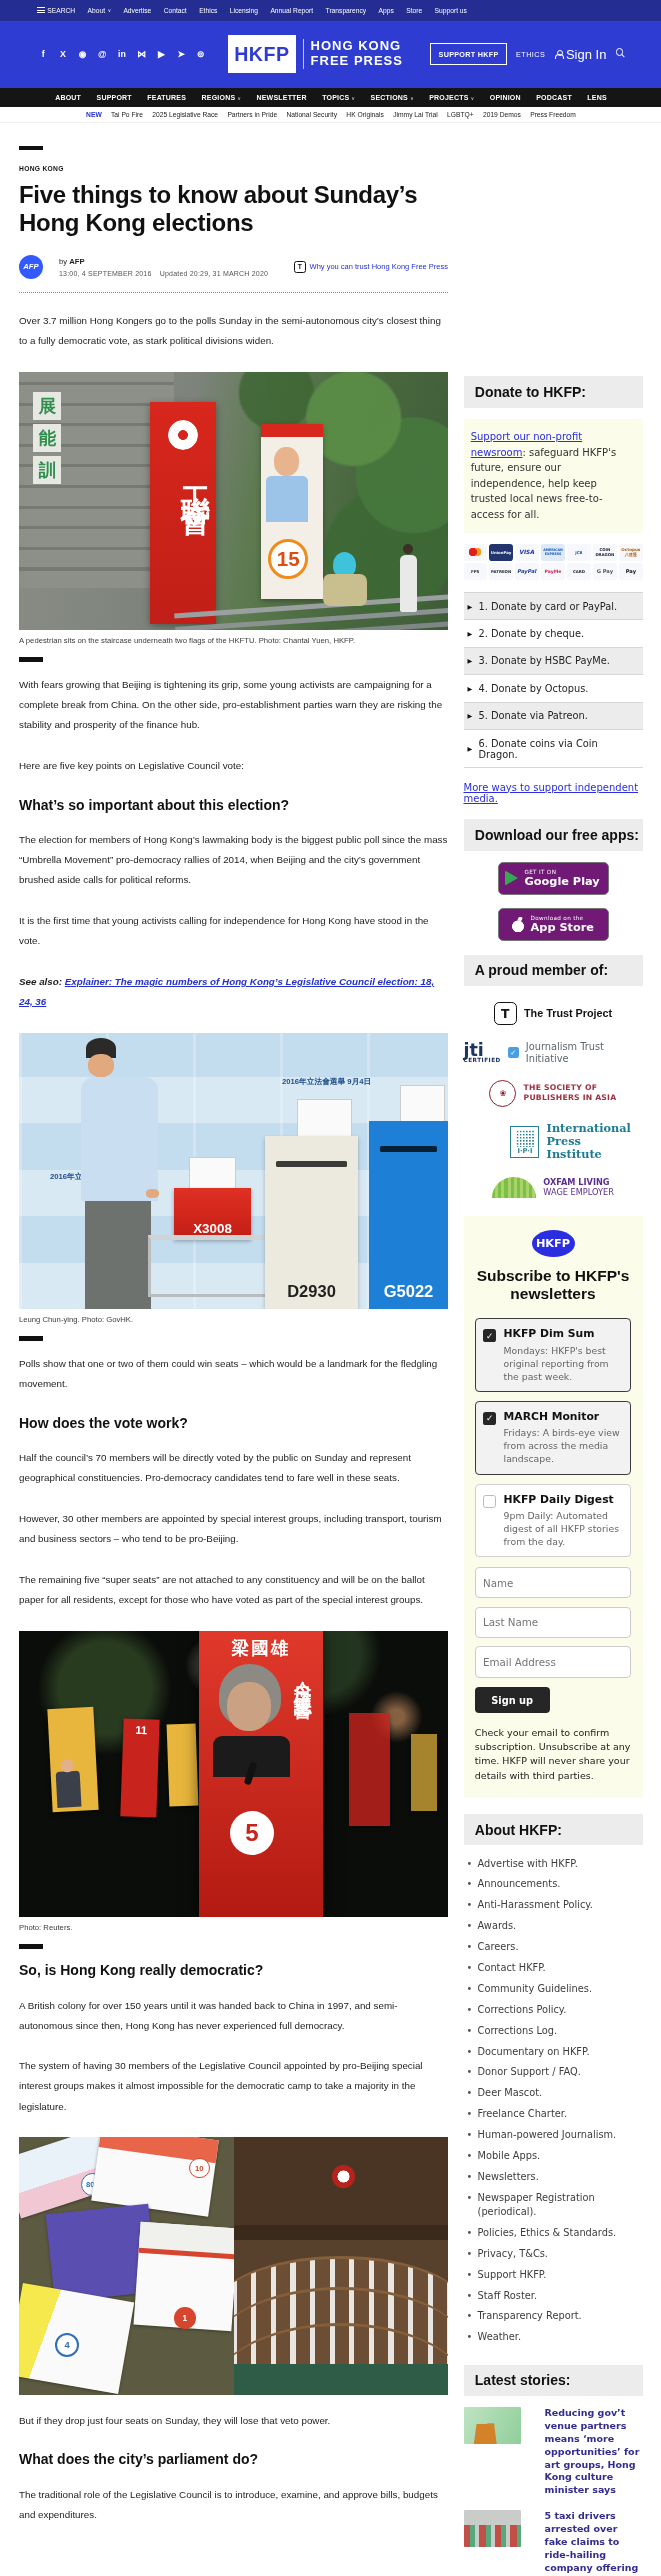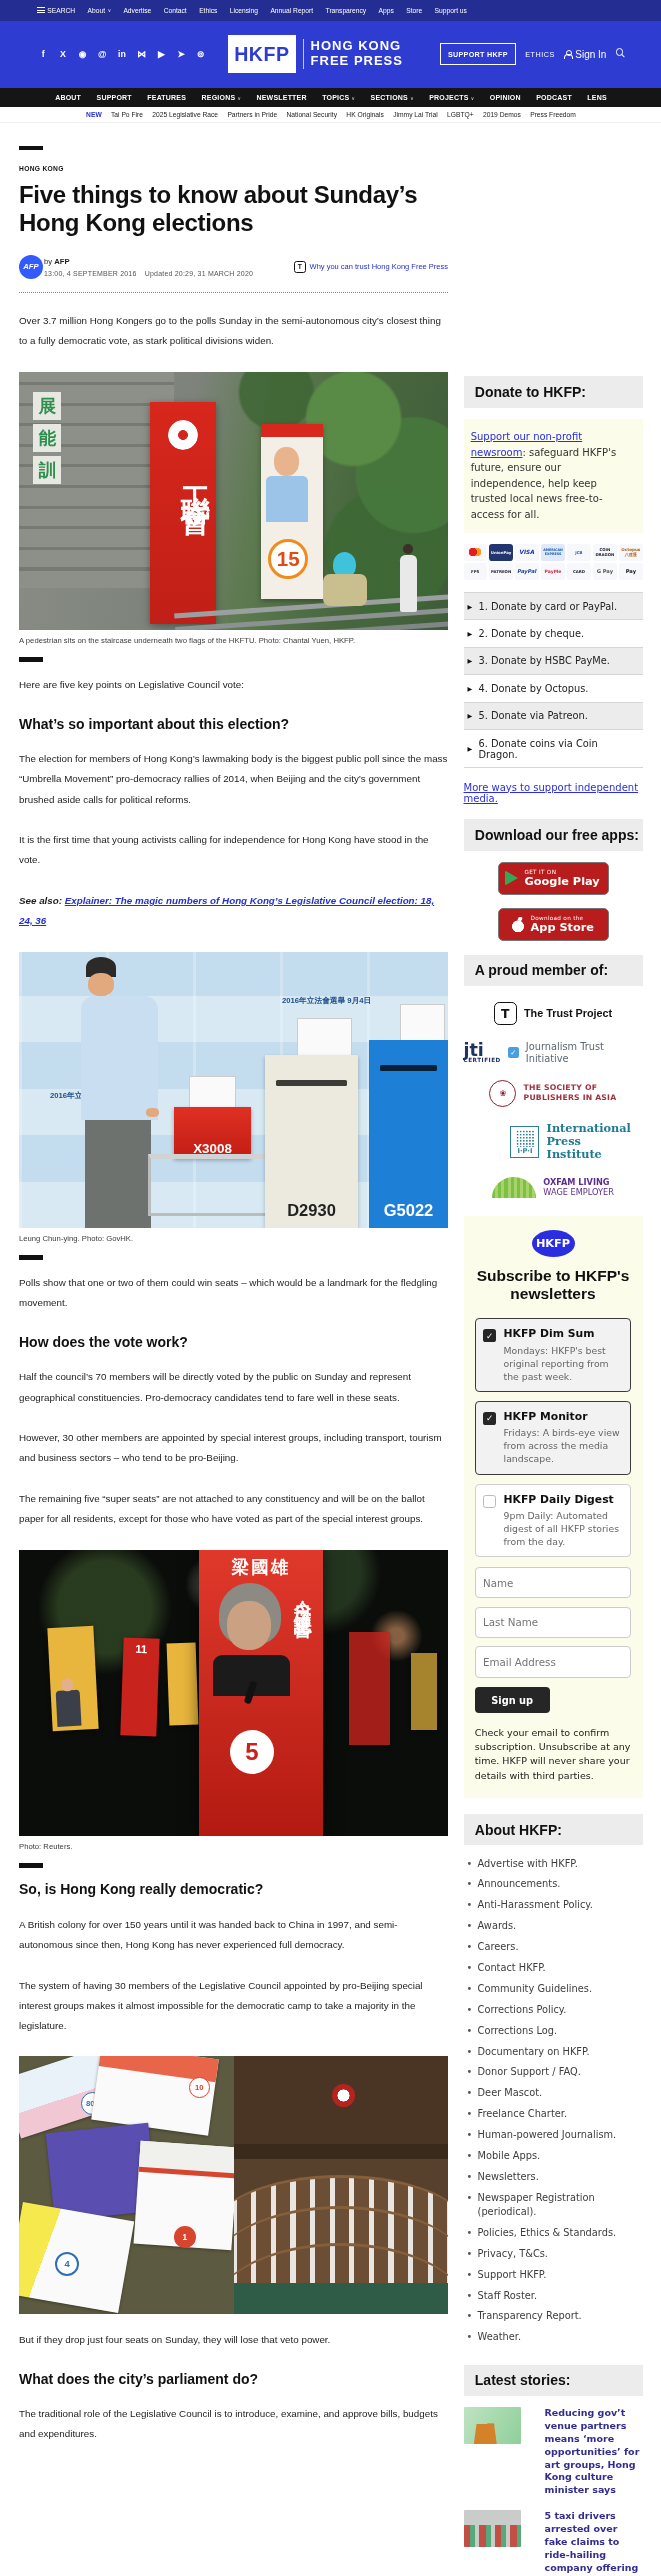--- a/index.html
+++ b/index.html
@@ -18,21 +18,21 @@
   .mhead { background:#2e3cd2; height:67px; display:flex; align-items:center; padding:0 37px; color:#fff; }
   .social { display:flex; gap:7.2px; align-items:center; width:170px; }
   .sic { width:13.4px; height:13.4px; border-radius:3.1px; display:flex; align-items:center; justify-content:center; font-size:8.8px; font-weight:bold; color:#fff; }
   .logo-wrap { flex:1; display:flex; align-items:center; justify-content:center; gap:7.2px; }
   .logo-box { background:#fff; color:#2e3cd2; font-weight:800; font-size:19.6px; padding:7.2px 6.2px; letter-spacing:0.5px; }
   .logo-sep { width:0.5px; height:30px; background:rgba(255,255,255,.7); }
   .logo-text { font-weight:800; font-size:13px; line-height:1.15; letter-spacing:1px; }
   .hright { display:flex; align-items:center; gap:9.3px; width:201px; justify-content:flex-end; }
   .support-btn { border:1px solid #fff; padding:5.2px 7.2px; font-weight:800; font-size:7.2px; letter-spacing:0.3px; }
   .ethics { font-size:7.2px; letter-spacing:0.5px; }
-  .signin { display:flex; align-items:center; gap:3.1px; font-size:10px; }
+  .signin { display:flex; align-items:center; gap:3.1px; font-size:13px; }
   .person { width:8.2px; height:8.2px; position:relative; display:inline-block; }
   .person::before { content:""; position:absolute; top:0; left:2.1px; width:4.1px; height:4.1px; border:0.8px solid #fff; border-radius:50%; }
   .person::after { content:""; position:absolute; bottom:-0.5px; left:0; width:7.2px; height:3.6px; border:0.8px solid #fff; border-bottom:none; border-radius:4.1px 4.1px 0 0; }
   .mag { width:9.3px; height:9.3px; position:relative; display:inline-block; }
   .mag::before { content:""; position:absolute; top:0; left:0; width:5.7px; height:5.7px; border:1px solid #fff; border-radius:50%; }
   .mag::after { content:""; position:absolute; width:3.6px; height:1px; background:#fff; transform:rotate(45deg); left:5.2px; top:6.7px; }
 
   
   .bnav { background:#151515; color:#fff; display:flex; justify-content:center; gap:15.5px; align-items:center; height:19.6px; font-size:7px; font-weight:700; letter-spacing:0.2px; }
   .bnav .chev { color:#bbb; }
@@ -43,21 +43,21 @@
 
   
   .page { display:flex; gap:15.5px; padding:19.6px 19px 0; align-items:flex-start; }
   .acol { width:429px; }
   .scol { width:179px; font-family:"DejaVu Sans", sans-serif; }
 
   
   .blkbar { width:24px; height:4.6px; background:#111; margin:3.1px 0 13.4px; }
   .cat { font-size:6.7px; font-weight:800; letter-spacing:0.3px; color:#111; display:inline-block; margin-bottom:9.3px; }
   h1.title { font-size:24px; line-height:1.18; font-weight:800; letter-spacing:-0.3px; color:#111; margin-bottom:17.5px; }
-  .byline { display:flex; align-items:center; gap:1px; margin-bottom:13.4px; }
+  .byline { display:flex; align-items:center; gap:16px; margin-bottom:13.4px; }
   .avatar { width:24px; height:24px; border-radius:50%; background:#325aff; color:#fff; display:flex; align-items:center; justify-content:center; font-weight:800; font-style:italic; font-size:7.7px; }
   .bymeta { flex:1; }
   .byrow1 { font-size:7.7px; margin-bottom:3.1px; } .byrow1 b{ font-weight:800; }
   .byrow2 { font-size:7px; color:#555; display:flex; gap:8.2px; letter-spacing:0.2px; }
   .trust { display:flex; align-items:center; gap:4.1px; }
   .ticon { width:11.3px; height:11.3px; border:1px solid #111; border-radius:2.6px; color:#111; font-weight:800; font-size:6.7px; display:flex; align-items:center; justify-content:center; }
   .trust a { color:#2430cf; font-weight:400; font-size:7.5px; }
   .dotted { border-top:1px dotted #888; margin:2.1px 0 17.5px; }
   .acol p { font-size:9.8px; line-height:2.05; margin:0 0 20.6px; color:#1d1d1d; }
   .acol h2 { font-size:14px; font-weight:800; color:#111; margin:7.2px 0 17.5px; }
@@ -165,21 +165,21 @@
   .chip.paypal { color:#1f3d99; font-style:italic; font-size:5.2px; }
   .chip.gpay { color:#555; font-size:5.2px; }
   .chip.apay { color:#111; font-size:5.2px; }
   .chip .mc { width:13.4px; height:8.2px; background:radial-gradient(circle at 35% 50%, #e21d1d 0 4.1px, transparent 4.4px), radial-gradient(circle at 65% 50%, #f69b1e 0 4.1px, transparent 4.4px); }
   .chip.octo { color:#b3651f; font-size:4.1px; }
   .acc { border-top:0.5px solid #d6d6d6; }
   .accrow { display:flex; align-items:center; gap:6.2px; font-size:9.8px; color:#222; padding:7.7px 4.1px; border-bottom:0.5px solid #d6d6d6; }
   .accrow:nth-child(odd) { background:#ececec; }
   .accrow .arr { font-size:6.2px; color:#111; }
   .morelink { display:inline-block; margin:13.4px 0 15.5px; font-size:10px; color:#2a2ee0; text-decoration:underline; }
-  .badge-store { width:111px; height:33px; background:#b91c1c; border:0.5px solid #777; border-radius:5.2px; color:#fff; display:flex; align-items:center; justify-content:center; gap:6.2px; margin:0 auto 13.4px; }
+  .badge-store { width:111px; height:33px; background:#701a75; border:0.5px solid #777; border-radius:5.2px; color:#fff; display:flex; align-items:center; justify-content:center; gap:6.2px; margin:0 auto 13.4px; }
   .badge-store .l1 { font-size:5.7px; letter-spacing:0.3px; }
   .badge-store .l2 { font-size:11.3px; font-weight:700; }
   .gp-tri { width:0; height:0; border-top:7.2px solid transparent; border-bottom:7.2px solid transparent; border-left:12.4px solid #34a853; filter:drop-shadow(-1px 0 0 #4285f4); }
   .ap-logo { width:12.4px; height:14.4px; background:radial-gradient(circle at 50% 60%, #fff 0 5.7px, transparent 6.2px); position:relative; }
   .ap-logo::after { content:""; position:absolute; top:-1px; left:6.2px; width:4.1px; height:4.1px; border-radius:50% 0; background:#fff; transform:rotate(20deg); }
   .members { display:flex; flex-direction:column; gap:15.5px; align-items:center; padding:5.2px 0 18.5px; }
   .mrow { display:flex; align-items:center; gap:7.2px; }
   .tp-box { width:23px; height:23px; border:1.5px solid #111; border-radius:5.2px; display:flex; align-items:center; justify-content:center; font-weight:800; font-size:12.4px; color:#111; }
   .tp-txt { font-weight:800; font-size:10.8px; color:#111; line-height:1.1; font-family:"Liberation Sans",sans-serif; }
   .jti-main { color:#1d3461; font-weight:800; font-size:17.5px; line-height:.8; }
@@ -346,20 +346,21 @@
             <div class="hijab"></div>
             <div class="body"></div>
           </div>
         <div class="walker"></div>
       </div>
       <figcaption>A pedestrian sits on the staircase underneath two flags of the HKFTU. Photo: Chantal Yuen, HKFP.</figcaption>
     </figure>
 
     <div class="blkbar"></div>
 
+    <p>With fears growing that Beijing is tightening its grip, some young activists are campaigning for a complete break from China. On the other side, pro-establishment parties warn they are risking the stability and prosperity of the finance hub.</p>
     <p>Here are five key points on Legislative Council vote:</p>
 
     <h2>What’s so important about this election?</h2>
     <p>The election for members of Hong Kong’s lawmaking body is the biggest public poll since the mass “Umbrella Movement” pro-democracy rallies of 2014, when Beijing and the city’s government brushed aside calls for political reforms.</p>
     <p>It is the first time that young activists calling for independence for Hong Kong have stood in the vote.</p>
     <p class="seealso"><span>See also: </span><a>Explainer: The magic numbers of Hong Kong’s Legislative Council election: 18, 24, 36</a></p>
 
     <figure>
       <div class="figart f2">
         <span class="ptxt" style="left:263px; top:44px;">2016年立法會選舉 9月4日</span>
@@ -583,21 +584,21 @@
       <div class="nlopt">
         <span class="cb">✓</span>
         <span>
             <div class="nlname">HKFP Dim Sum</div>
             <div class="nldesc">Mondays: HKFP's best original reporting from the past week.</div>
           </span>
       </div>
       <div class="nlopt">
         <span class="cb">✓</span>
         <span>
-            <div class="nlname">HKFP Monitor</div>
+            <div class="nlname">MARCH Monitor</div>
             <div class="nldesc">Fridays: A birds-eye view from across the media landscape.</div>
           </span>
       </div>
       <div class="nlopt un">
         <span class="cb un"></span>
         <span>
             <div class="nlname">HKFP Daily Digest</div>
             <div class="nldesc">9pm Daily: Automated digest of all HKFP stories from the day.</div>
           </span>
       </div>

